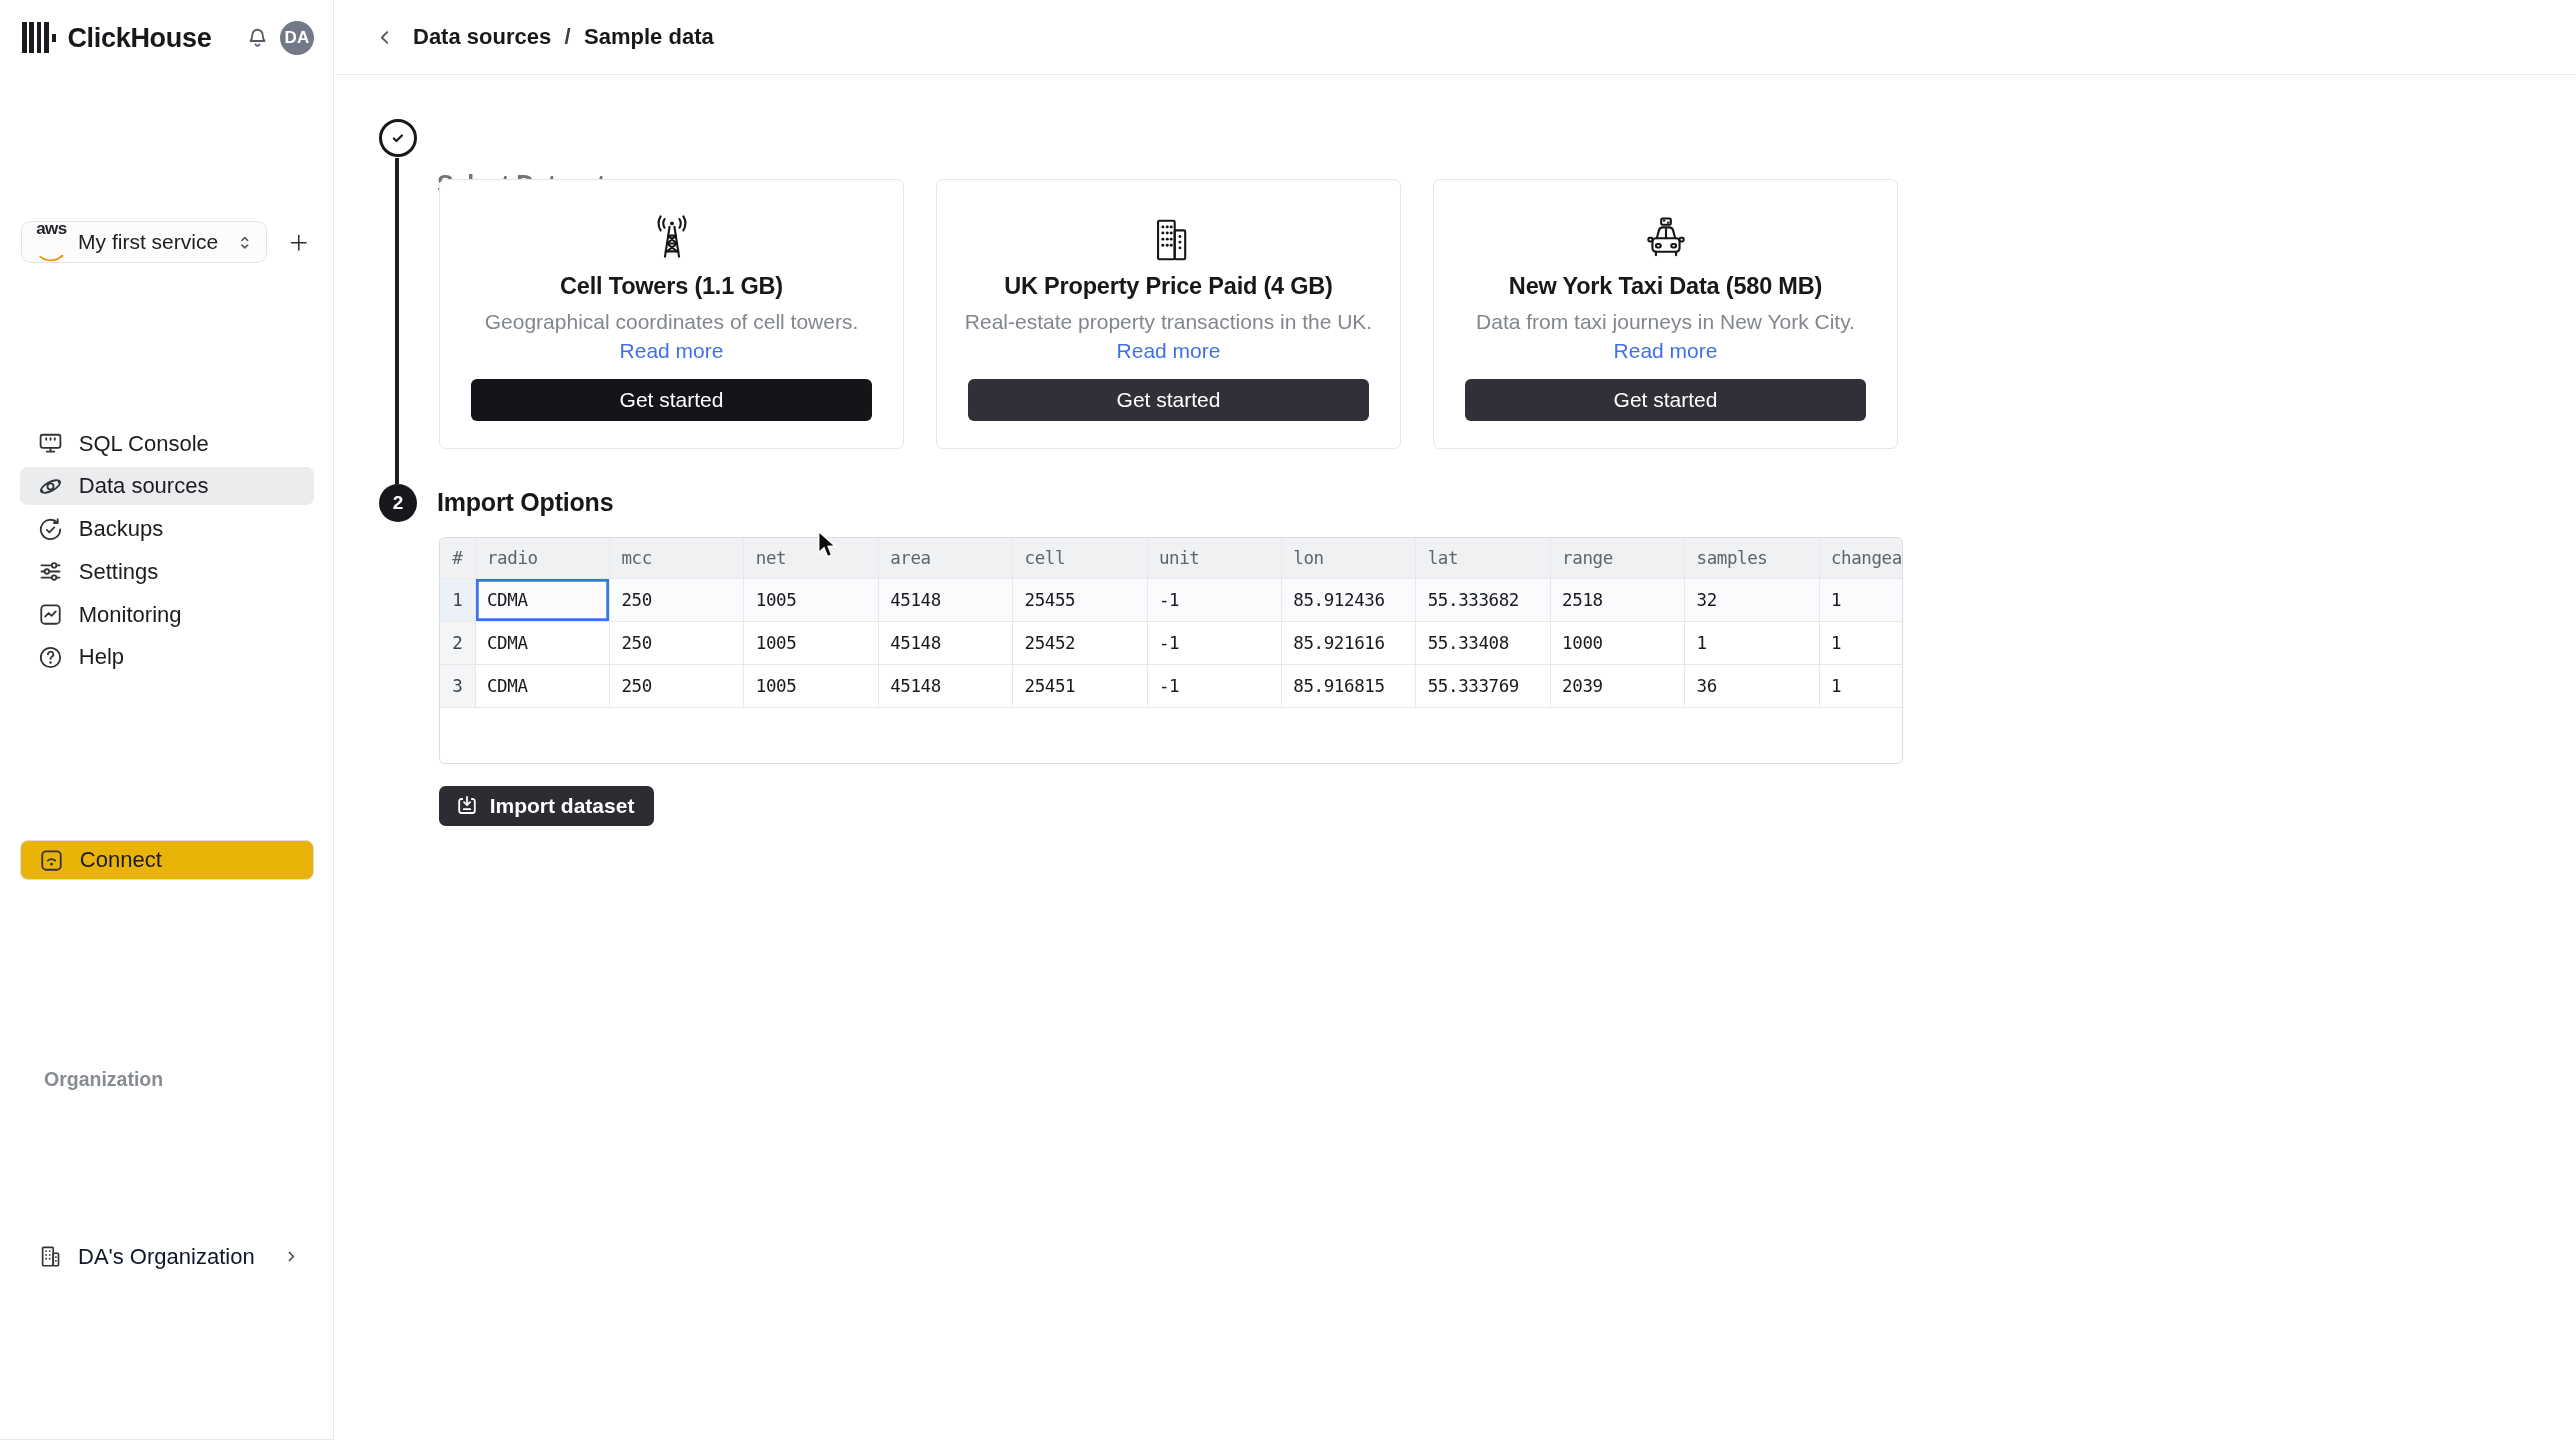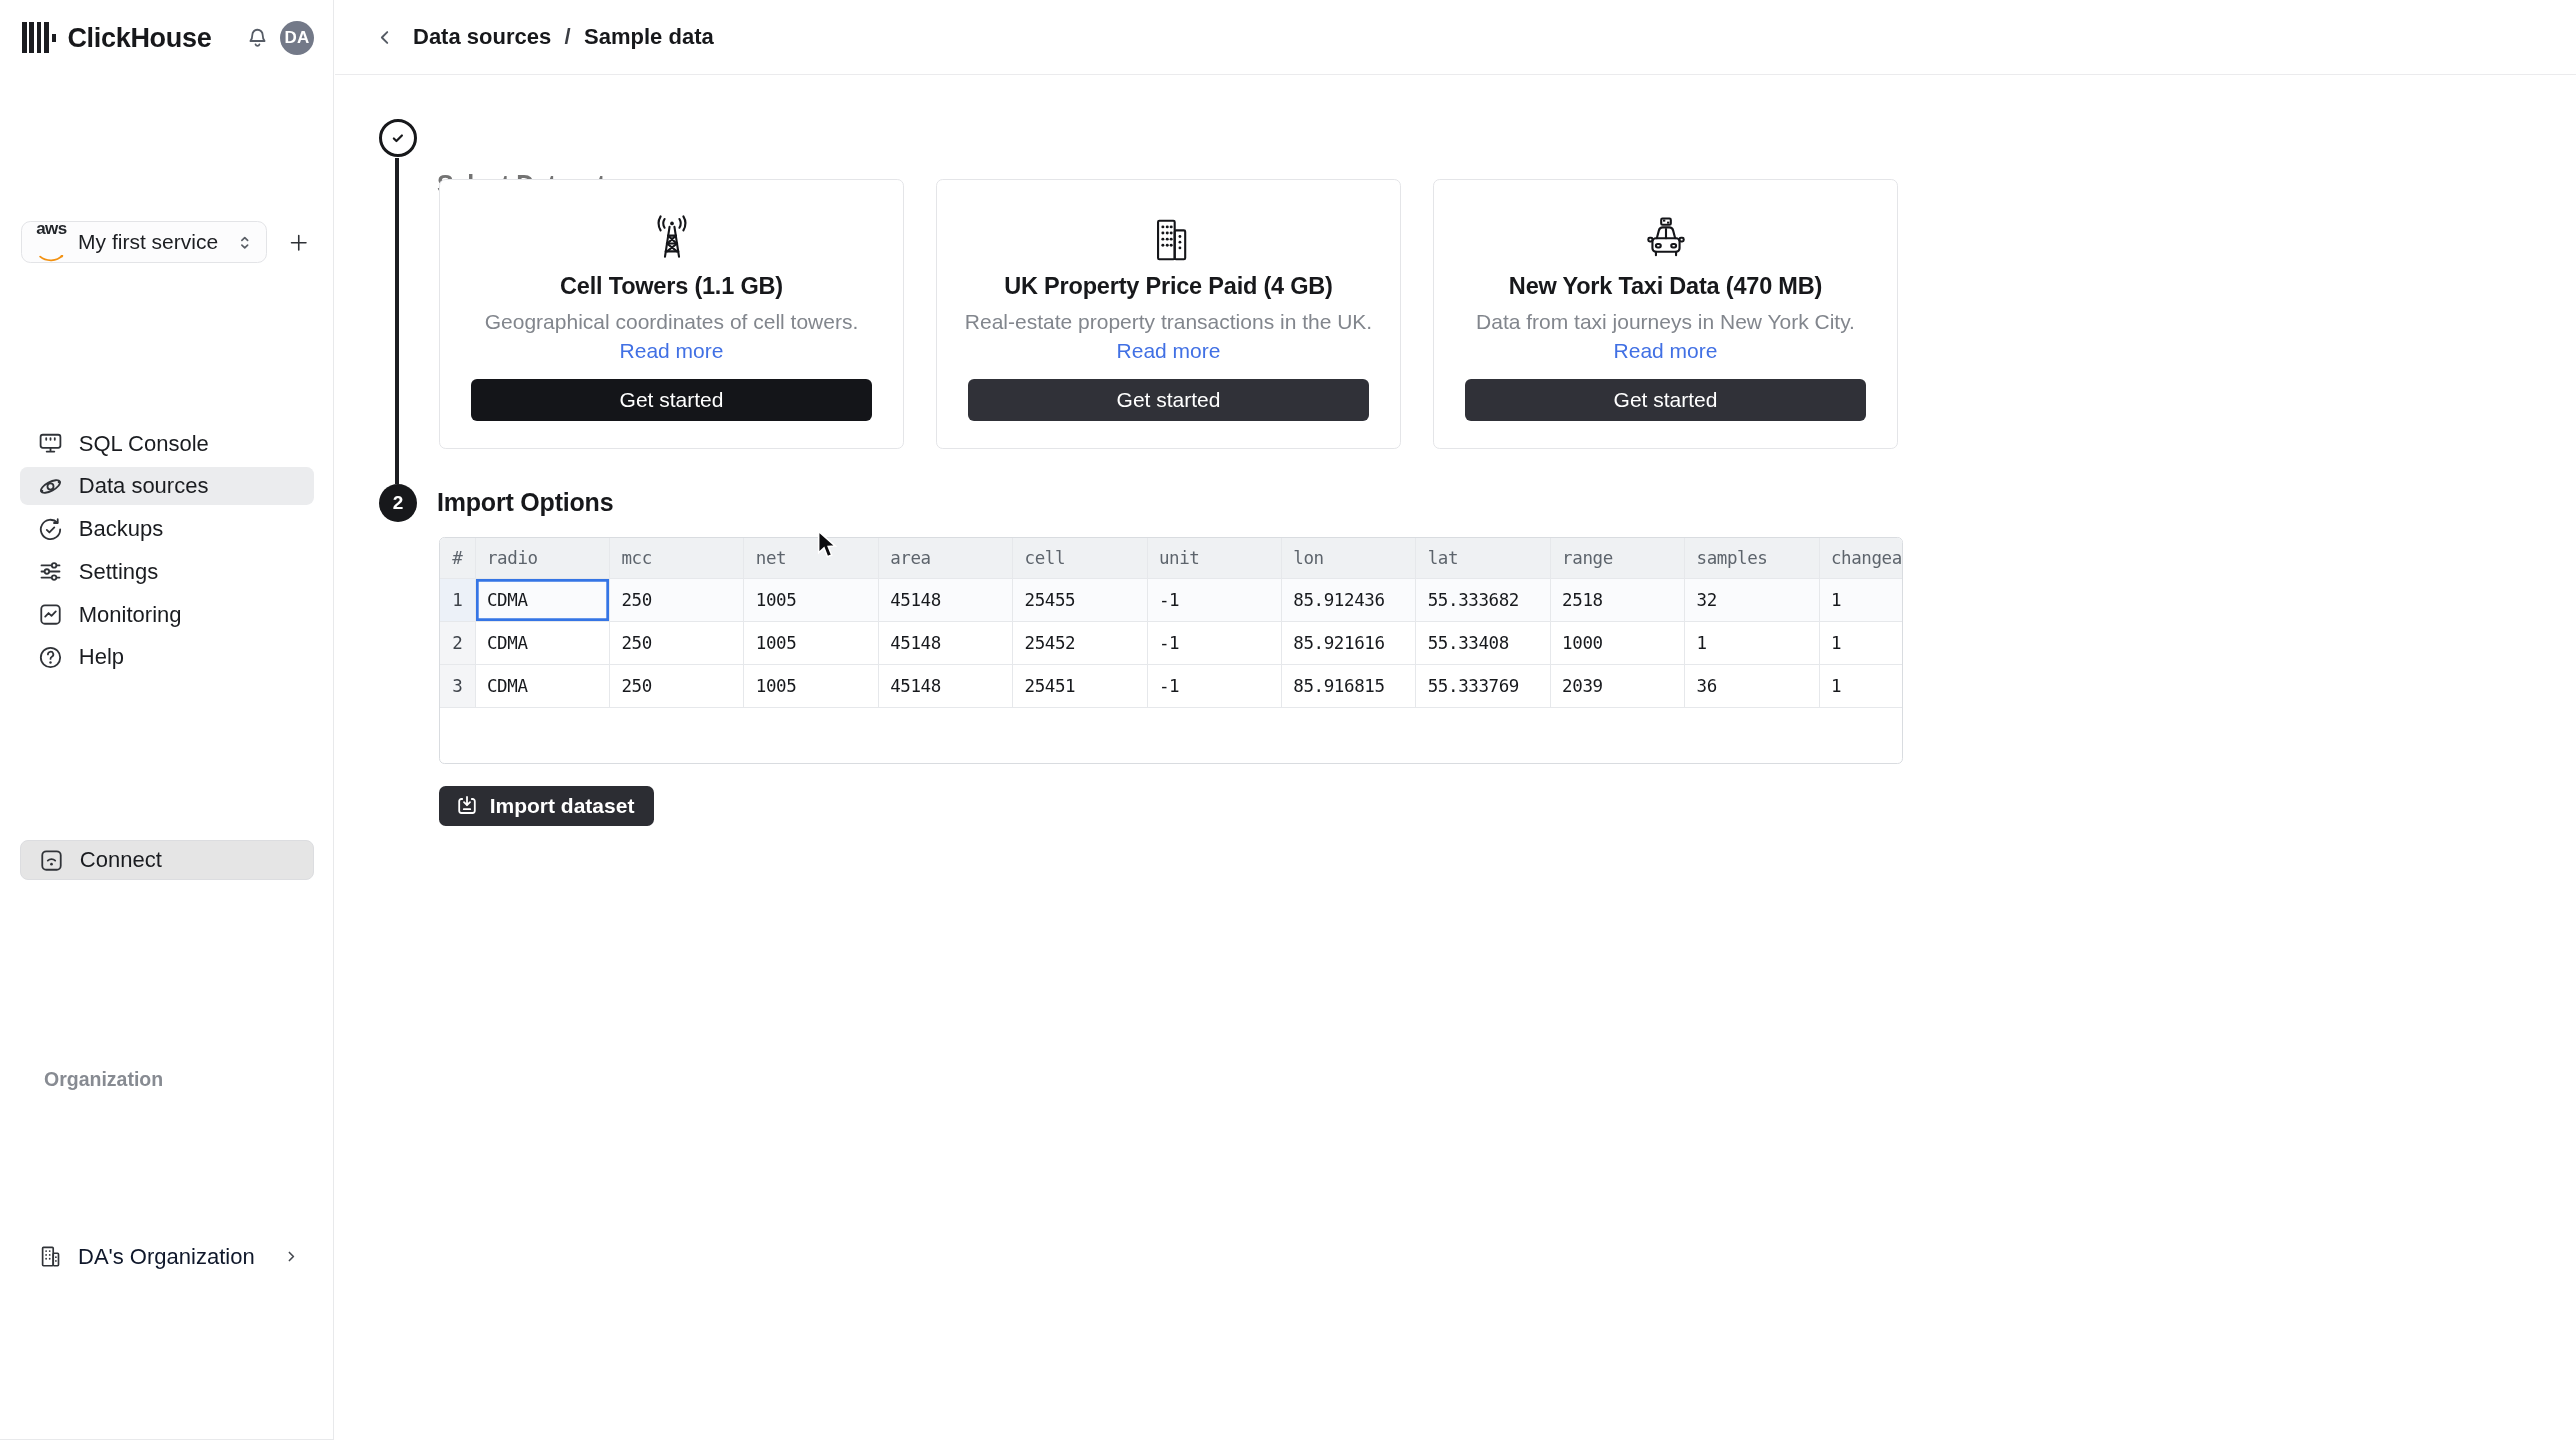--- a/index.html
+++ b/index.html
@@ -32,21 +32,21 @@
   .add-service { margin-left:auto; width:31px; height:31px; display:grid; place-items:center; color:#2e3136; }
 
   .nav { margin:27px 19.5px 0; display:flex; flex-direction:column; gap:4.7px; }
   .nav-item { height:38px; border-radius:7.4px; display:flex; align-items:center;
               padding:0 10.7px 0 17.5px; gap:14.8px; font-size:22px; font-weight:500; color:#1a1c20; }
   .nav-item.active { background:#ebecee; }
   .nav-item .ni { color:#303338; flex:none; }
 
   .connect-btn { margin:29.5px 19.5px 0; height:40px; border:1.3px solid #dcdde0; border-radius:8px;
                  display:flex; align-items:center; padding:0 17.5px; gap:14.8px;
-                 font-size:22px; font-weight:500; color:#1a1c20; background:#e5e5e5; }
+                 font-size:22px; font-weight:500; color:#1a1c20; background:#eab308; }
 
   .upgrade-box { margin:auto 20px 0; width:293px; border:1.3px solid #c9cacd; border-radius:8px;
                  background:#eeeeef; padding:9.4px 13.4px 9.4px 0; display:flex; align-items:center; }
   .upgrade-icon { width:56px; display:grid; place-items:center; color:#212327; flex:none; }
   .upgrade-text { font-size:19.5px; line-height:25px; color:#1b1d21; }
 
   .org-label { margin:54px 0 0 44px; font-size:19.5px; font-weight:600; color:#878b92; height:20px; }
   .org-row { margin:14.8px 19.5px 0; height:38px; display:flex; align-items:center;
              padding:0 10.7px 0 17.5px; gap:14px; font-size:22px; font-weight:500; color:#0f172a; border-radius:7.4px; }
   .org-row .chev { margin-left:auto; color:#44484f; }
@@ -348,21 +348,21 @@
             <path d="M21.5 30l2.4-9a4.6 4.6 0 0 1 4.4-3.4h7.4a4.6 4.6 0 0 1 4.4 3.4l2.4 9"></path>
             <path d="M32 19.5V30"></path>
             <rect x="16.5" y="30" width="31" height="15.5" rx="4"></rect>
             <rect x="11.8" y="29.5" width="4.7" height="4.2" rx="1.6"></rect>
             <rect x="47.5" y="29.5" width="4.7" height="4.2" rx="1.6"></rect>
             <rect x="20.5" y="36.5" width="5.5" height="4" rx="2"></rect>
             <rect x="38" y="36.5" width="5.5" height="4" rx="2"></rect>
             <path d="M20.5 45.5v3.8M43.5 45.5v3.8"></path>
           </svg>
         </div>
-        <div class="card-title">New York Taxi Data (470 MB)</div>
+        <div class="card-title">New York Taxi Data (580 MB)</div>
         <div class="card-desc">Data from taxi journeys in New York City.</div>
         <div class="card-link">Read more</div>
         <div class="card-cta cta-dark">Get started</div>
       </div>
     </div>
 
     <div class="step-circle step2">
       <span>2</span>
     </div>
     <div class="section-title t2">Import Options</div>

